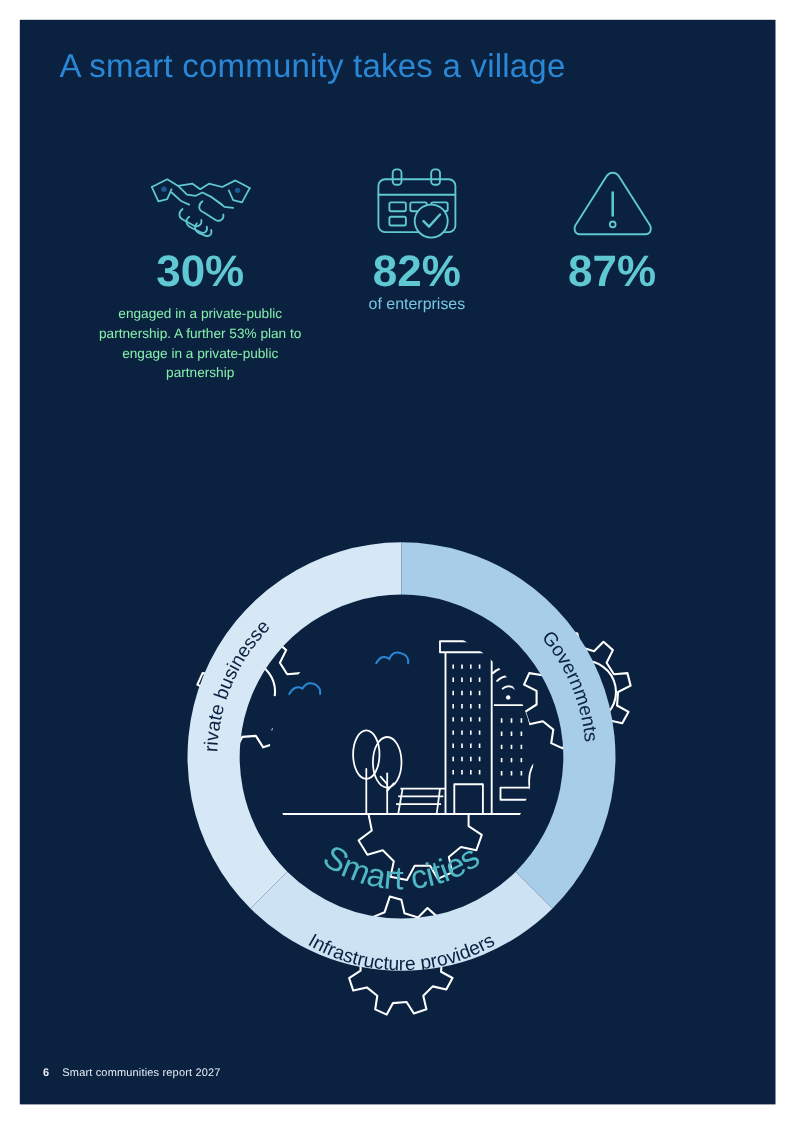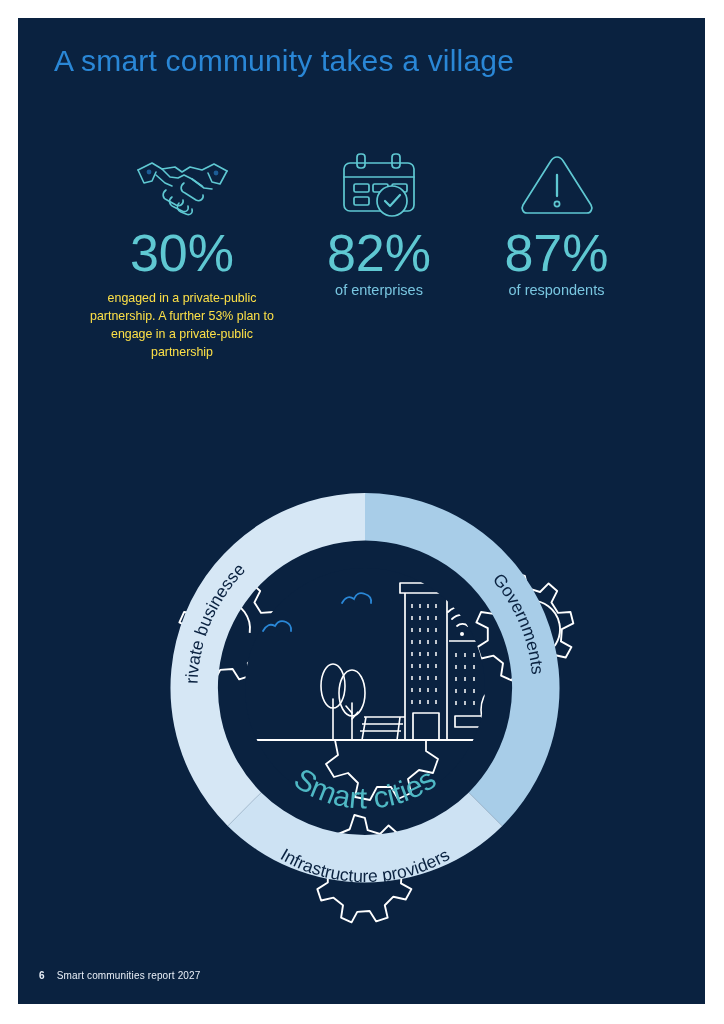--- a/index.html
+++ b/index.html
@@ -40,35 +40,35 @@
     text-align: center;
   }
   .stat-icon {
     height: 72px;
     display: flex;
     align-items: center;
     justify-content: center;
     margin-bottom: 6px;
   }
   .stat-pct {
-    font-size: 52px;
-    font-weight: 400;
+    font-size: 40px;
+    font-weight: 700;
     color: #5fc8d2;
     line-height: 1.05;
   }
   .stat-sub {
     font-size: 14.5px;
     color: #79c6e0;
     font-weight: 400;
     margin-top: 1px;
     line-height: 1.2;
   }
   .stat-body {
     font-size: 12.4px;
-    color: #fde047;
+    color: #86efac;
     line-height: 1.45;
     margin-top: 9px;
   }
 
   #stat1 { left: 64px;  top: 130px; width: 200px; }
   #stat2 { left: 271px; top: 130px; width: 180px; }
   #stat3 { left: 436px; top: 130px; width: 205px; }
 
   
   #diagram {
@@ -149,21 +149,20 @@
     <div class="stat-icon">
       <svg width="88" height="70" viewBox="0 0 88 70">
         <g fill="none" stroke="#5fc8d2" stroke-width="1.7" stroke-linecap="round" stroke-linejoin="round">
           <path d="M44 8 C47 8 49 10 50.5 12.5 L78 56 C80 59.5 78 64 74 64 L14 64 C10 64 8 59.5 10 56 L37.5 12.5 C39 10 41 8 44 8 Z"></path>
           <path d="M44 26 L44 47" stroke-width="2.3"></path>
           <circle cx="44" cy="55" r="2.6"></circle>
         </g>
       </svg>
     </div>
     <div class="stat-pct">87%</div>
-    <div class="stat-sub">of respondents</div>
   </div>
 
   <div id="diagram">
     <svg width="570" height="530" viewBox="0 0 570 530">
       <defs>
 
         <path id="arcPrivate" d="M 117.5 285 A 167.5 167.5 0 0 1 167 166.5" fill="none"></path>
         <path id="arcGov" d="M 403 167 A 167.5 167.5 0 0 1 452.5 285" fill="none"></path>
         <path id="arcInfra" d="M 130 375 A 167.5 167.5 0 0 0 440 375" fill="none"></path>
         <path id="arcSmart" d="M 165 300 A 121 121 0 0 0 405 300" fill="none"></path>

